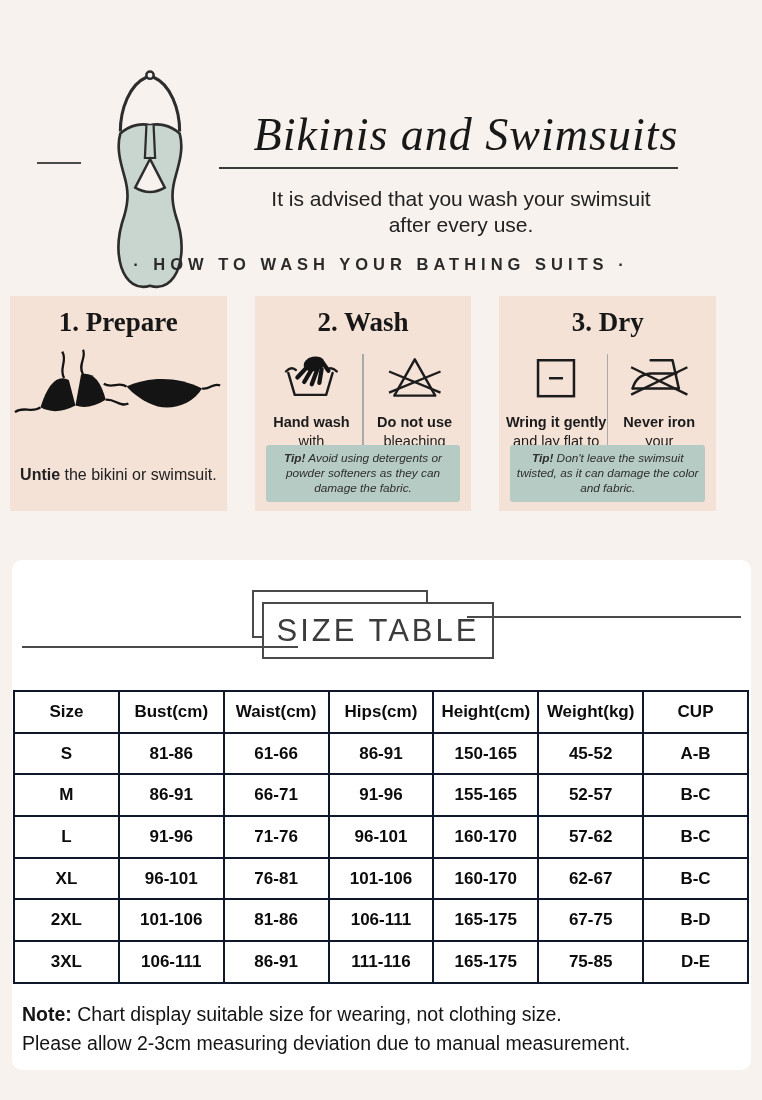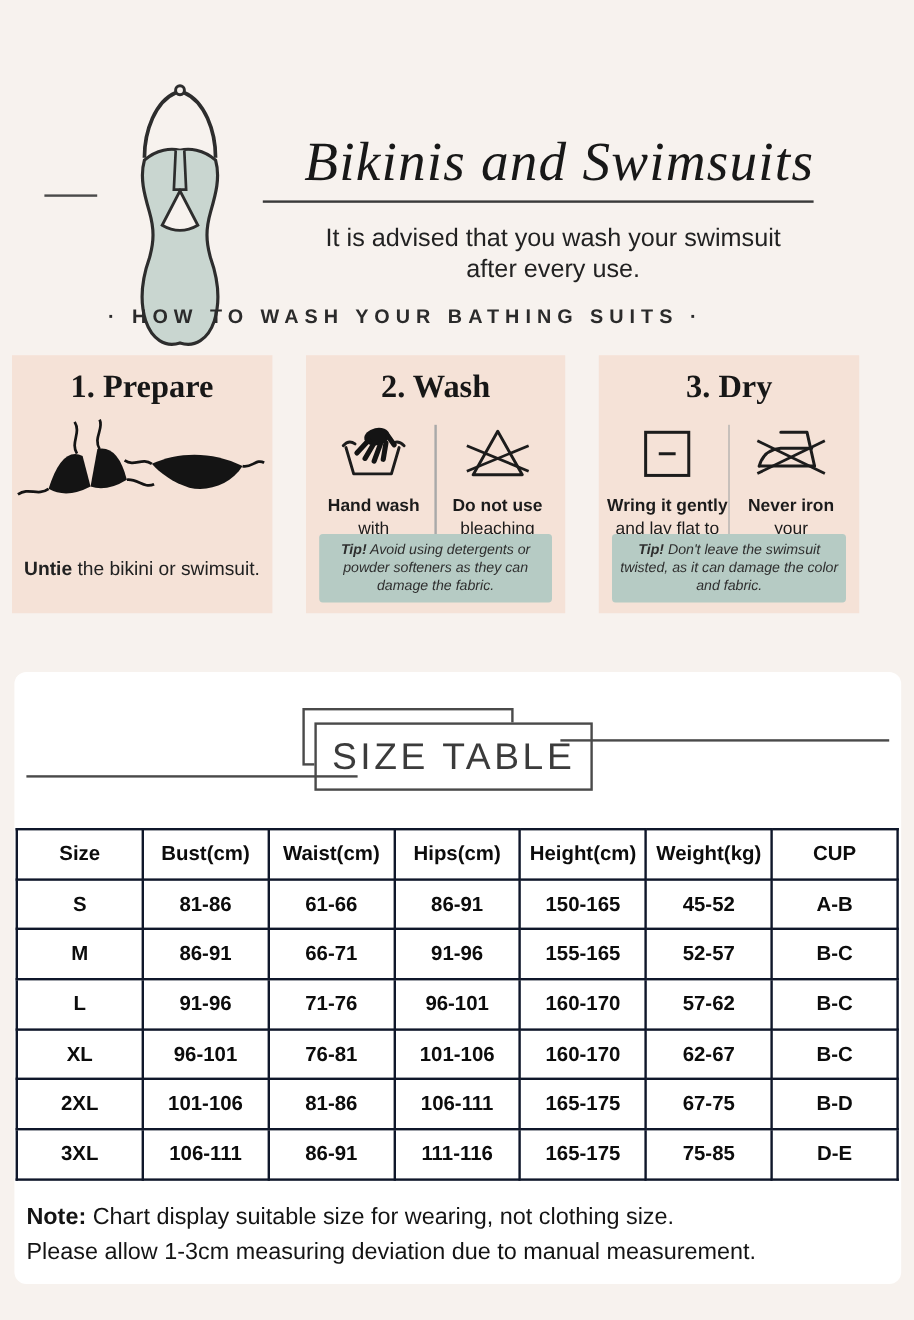--- a/index.html
+++ b/index.html
@@ -21,21 +21,21 @@
     font-family:"Liberation Serif", serif; font-style:italic;
     font-size:46px; text-align:center; color:#181818; letter-spacing:1px;
     white-space:nowrap;
   }
   .title-underline { left:219px; top:167px; width:459px; border-top:2px solid #3a3a3a; }
   .subtitle {
     left:230px; top:186px; width:462px; text-align:center;
     font-size:21px; line-height:26px; color:#222;
   }
   .tagline {
-    left:90px; top:255px; width:582px; 
+    left:90px; top:255px; width:582px; text-align:center;
     font-size:16.5px; font-weight:bold; letter-spacing:5px; color:#2b2b2b;
     white-space:nowrap;
   }
 
   
   .cards { left:10px; top:296px; width:706px; display:flex; gap:28px; }
   .card {
     flex:1; height:215px; background:#f5e2d7;
     display:flex; flex-direction:column; align-items:center; position:relative;
   }
@@ -274,15 +274,15 @@
         <td>111-116</td>
         <td>165-175</td>
         <td>75-85</td>
         <td>D-E</td>
       </tr>
     </tbody>
   </table>
 
   <div class="note">
     <div><b>Note:</b><span> Chart display suitable size for wearing, not clothing size.</span></div>
-    <div>Please allow 1-3cm measuring deviation due to manual measurement.</div>
+    <div>Please allow 2-3cm measuring deviation due to manual measurement.</div>
   </div>
 </div>
 
 </body></html>

